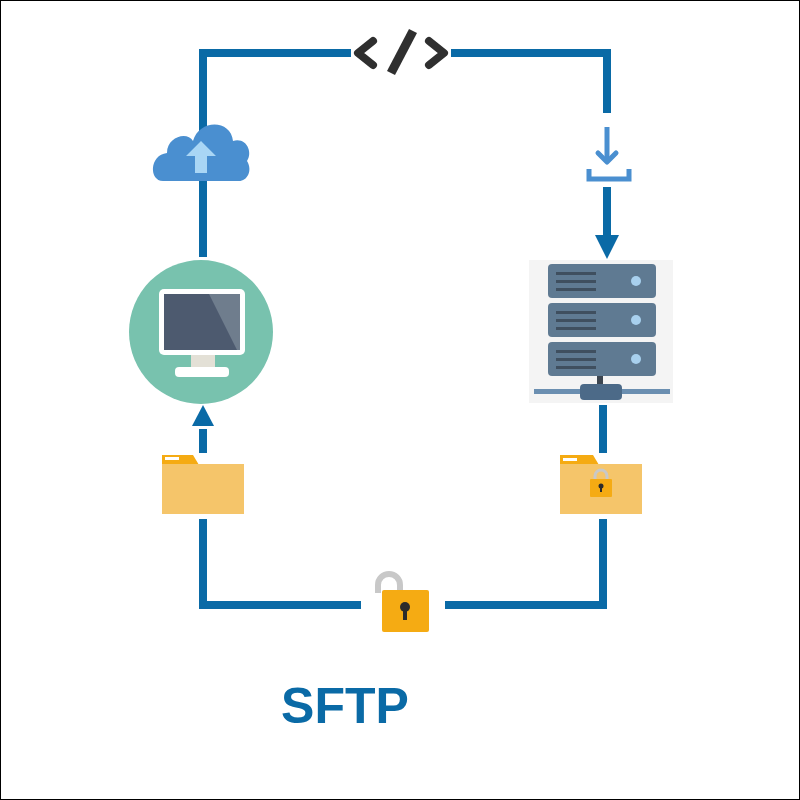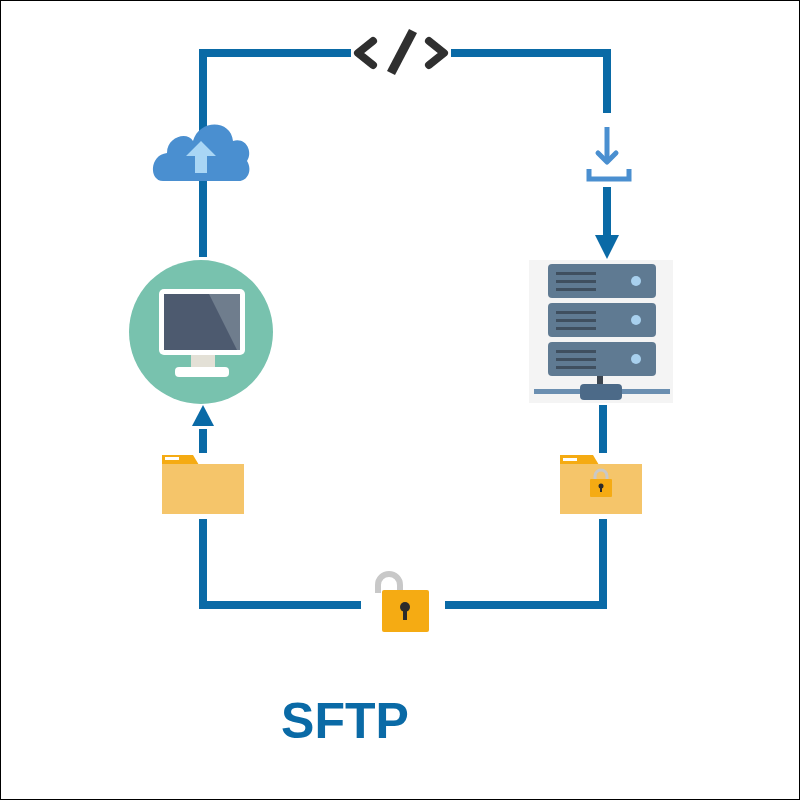--- a/index.html
+++ b/index.html
@@ -6,21 +6,21 @@
   body { width: 800px; height: 800px; overflow: hidden; }
   .frame {
     position: relative; width: 798px; height: 798px;
     border: 1px solid #000000; background: #ffffff;
   }
   svg { position: absolute; left: 0; top: 0; }
   .title {
     position: absolute; left: 0; width: 688px; top: 676px;
     text-align: center;
     font-family: "Liberation Sans", sans-serif; font-weight: bold;
-    font-size: 50px; letter-spacing: 0px; margin-top: 15px;
+    font-size: 50px; letter-spacing: 0px;
   }
 </style>
 </head>
 <body>
 
 <div class="frame">
   <svg id="diagram" width="800" height="800" viewBox="0 0 800 800">
 
     <g id="lines">
         <polyline points="202,256 202,52 350,52" fill="none" stroke="#0a6aa6" stroke-width="8" stroke-linejoin="miter"></polyline>

